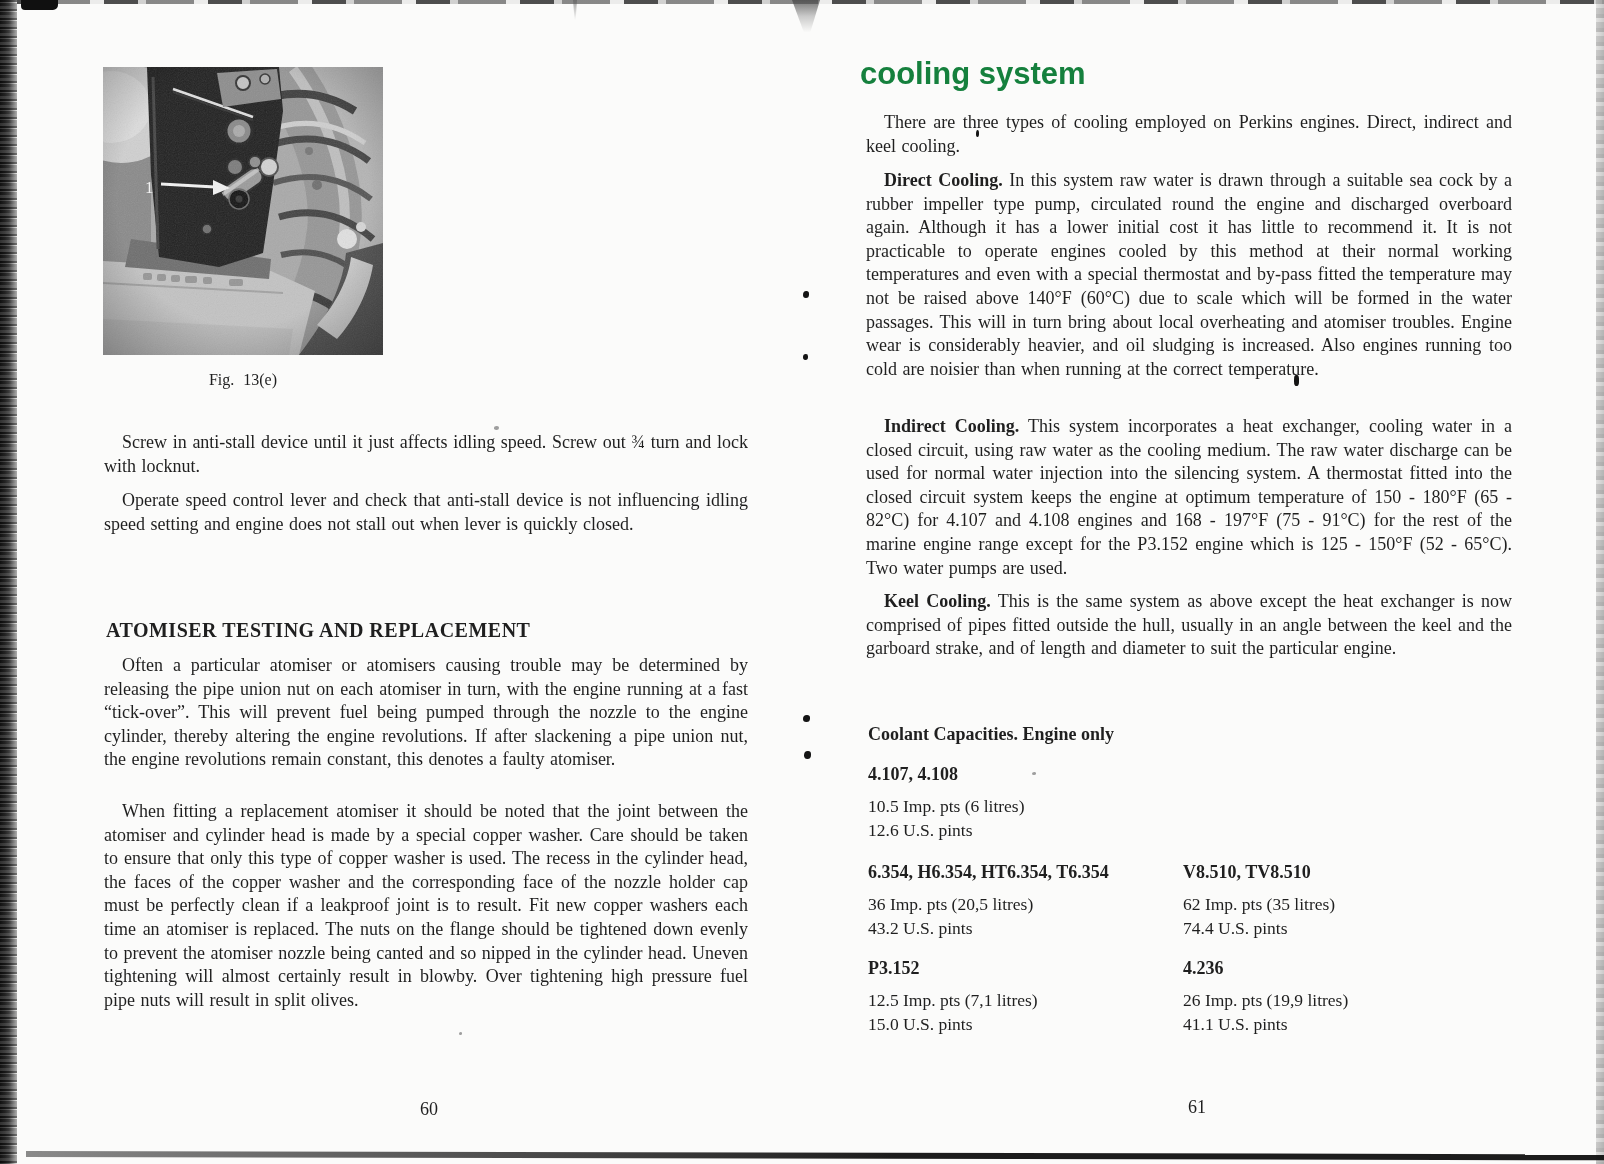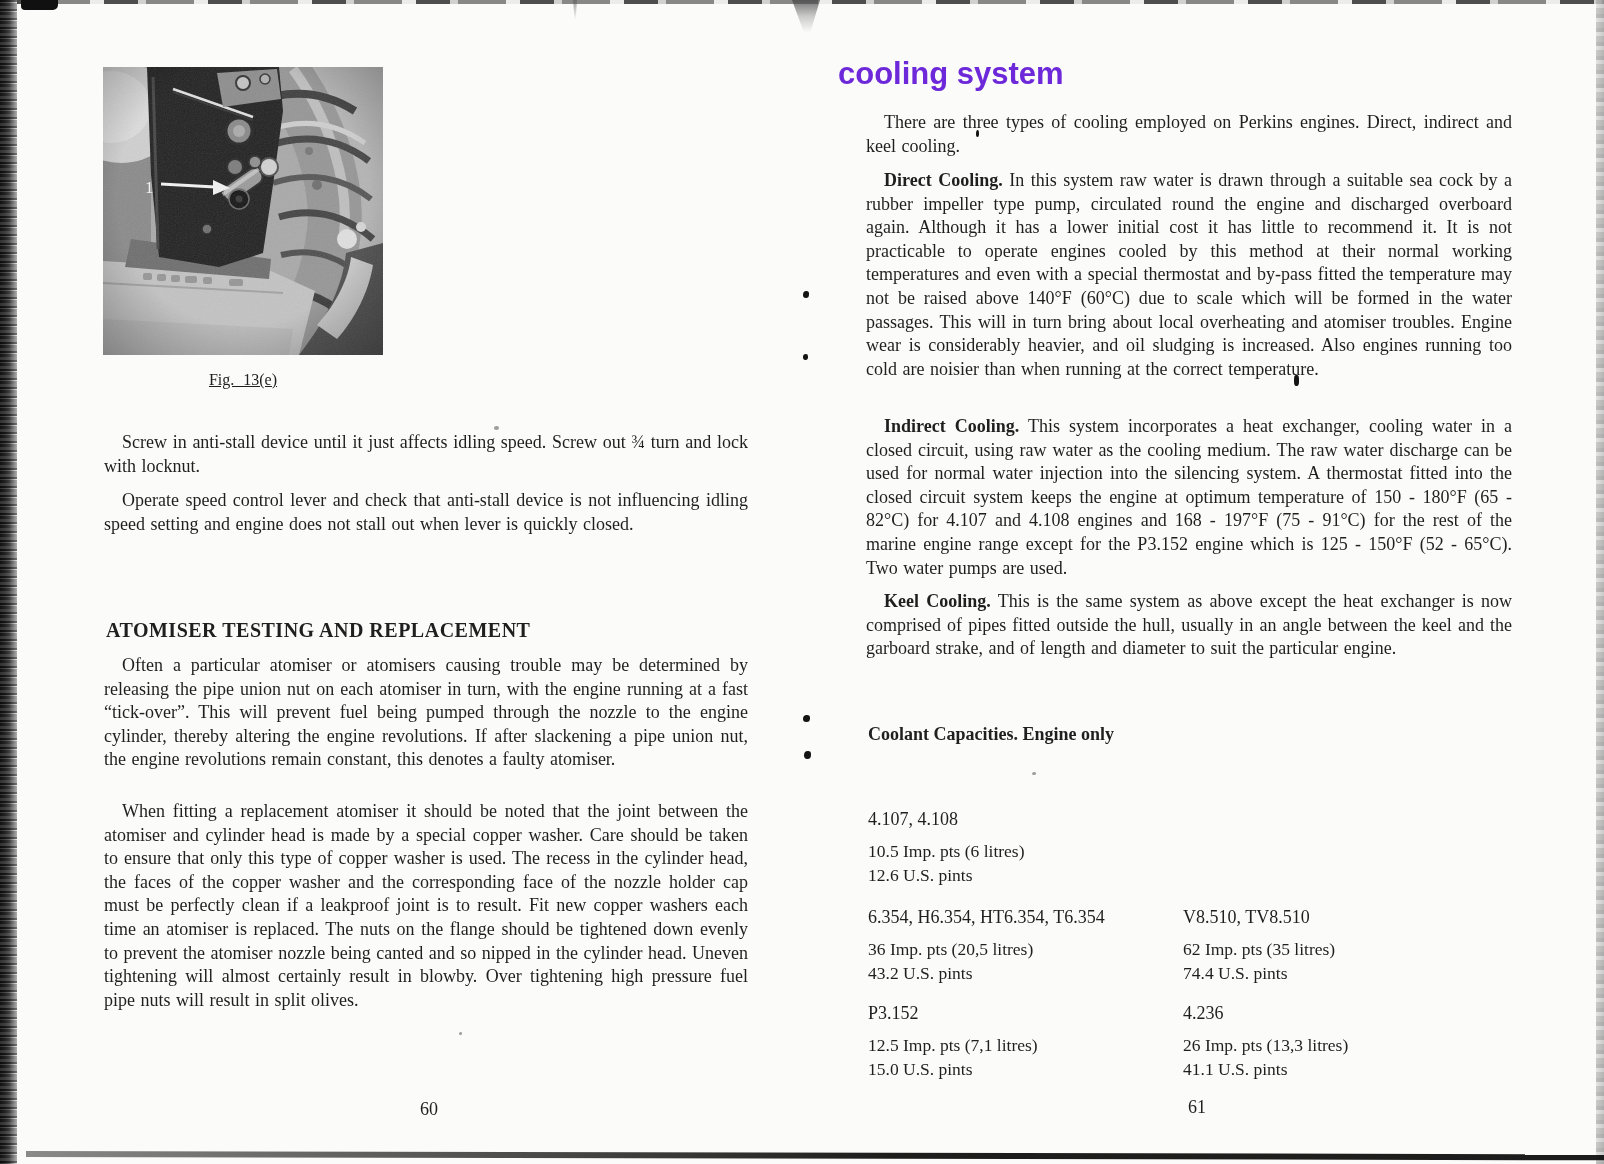--- a/index.html
+++ b/index.html
@@ -32,36 +32,36 @@
   
   .page *{margin:0;}
   .body{position:absolute;font-size:18px;line-height:23.6px;text-align:justify;
         text-indent:18px;word-spacing:1px;}
   .lp1{left:104px;top:431px;width:644px;}
   .lp2{left:104px;top:489px;width:644px;}
   .lhead{position:absolute;left:106px;top:619px;font-size:20px;font-weight:700;letter-spacing:.5px;}
   .lp3{left:104px;top:654px;width:644px;}
   .lp4{left:104px;top:800px;width:644px;}
   .caption{position:absolute;left:103px;top:371px;width:280px;text-align:center;
-           font-size:16px;word-spacing:5px;text-decoration:underline;}
+           font-size:16px;word-spacing:5px;}
   .pagenum{position:absolute;font-size:18px;margin-top:39px;}
   .pn-left{left:420px;top:1060px;}
   .pn-right{left:1188px;top:1058px;}
 
-  .rtitle{position:absolute;left:838px;top:56px;font-family:"Liberation Sans",sans-serif;
-          font-weight:700;font-size:31px;letter-spacing:0;color:#6d28d9;}
+  .rtitle{position:absolute;left:860px;top:56px;font-family:"Liberation Sans",sans-serif;
+          font-weight:700;font-size:31px;letter-spacing:0;color:#15803d;}
   .rp-intro{left:866px;top:111px;width:646px;}
   .rp-direct{left:866px;top:169px;width:646px;}
   .rp-indirect{left:866px;top:415px;width:646px;}
   .rp-keel{left:866px;top:590px;width:646px;}
   .cap-head{position:absolute;left:868px;top:724px;font-size:18px;font-weight:700;}
   .cap-group{position:absolute;}
   .g0{left:868px;top:764px;} .g1{left:868px;top:862px;} .g2{left:1183px;top:862px;}
   .g3{left:868px;top:958px;} .g4{left:1183px;top:958px;}
-  .models{font-weight:400;font-size:18px;margin-bottom:9px;margin-top:45px;}
+  .models{font-weight:700;font-size:18px;margin-bottom:9px;}
   .cap-line{font-size:17.5px;line-height:24px;}
 
   
   .photo{position:absolute;left:103px;top:67px;width:280px;height:288px;}
   .photo svg{display:block;filter:blur(.3px);}
 </style>
 </head>
 <body>
 
 <div class="scan">
@@ -204,19 +204,19 @@
       <div class="cap-line">62 Imp. pts (35 litres)</div>
       <div class="cap-line">74.4 U.S. pints</div>
     </div>
     <div class="cap-group g3">
       <div class="models">P3.152</div>
       <div class="cap-line">12.5 Imp. pts (7,1 litres)</div>
       <div class="cap-line">15.0 U.S. pints</div>
     </div>
     <div class="cap-group g4">
       <div class="models">4.236</div>
-      <div class="cap-line">26 Imp. pts (13,3 litres)</div>
+      <div class="cap-line">26 Imp. pts (19,9 litres)</div>
       <div class="cap-line">41.1 U.S. pints</div>
     </div>
 
     <div class="pagenum pn-right">61</div>
   </section>
 </div>
 
 </body></html>

